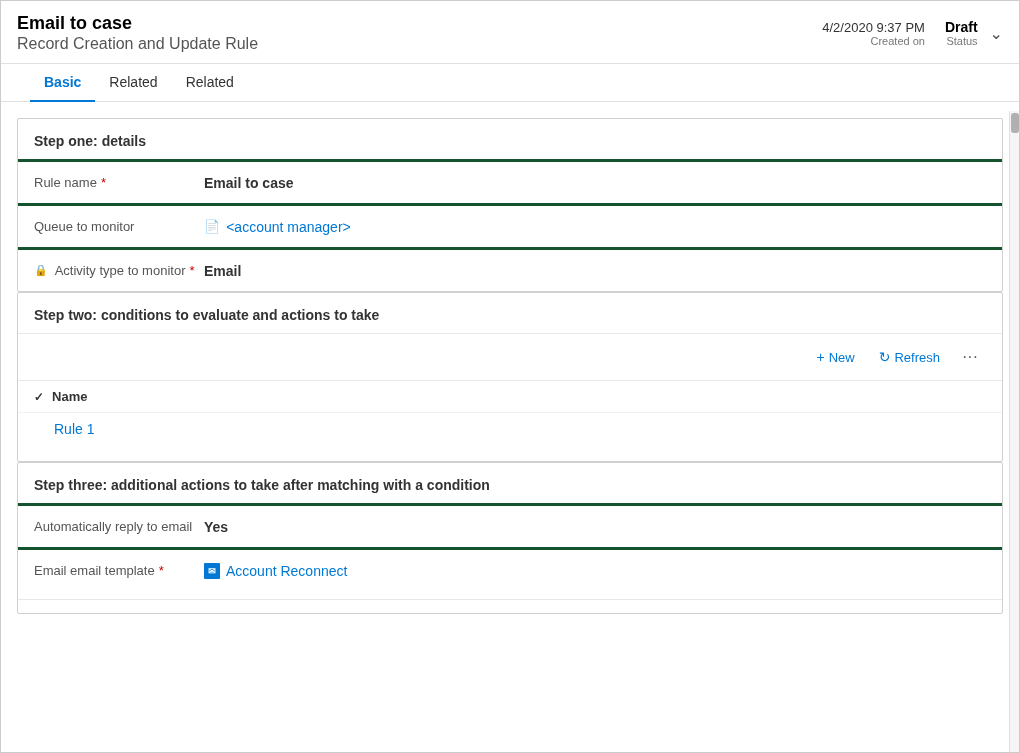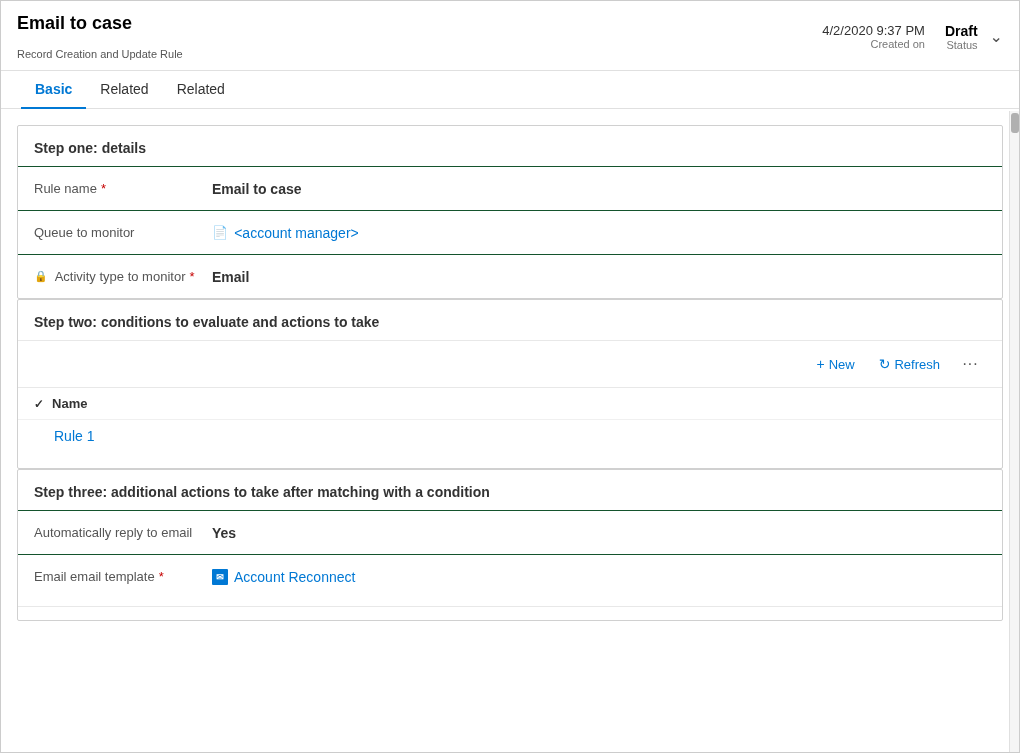--- a/index.html
+++ b/index.html
@@ -21,23 +21,23 @@
       justify-content: space-between;
       padding: 12px 16px 10px 16px;
       border-bottom: 1px solid #e0e0e0;
     }
     .header-left .title {
       font-size: 18px;
       font-weight: 700;
       color: #000;
     }
     .header-left .subtitle {
-      font-size: 11px;
+      font-size: 16px;
       color: #555;
-      margin-top: 14px;
+      margin-top: 1px;
     }
     .header-right {
       display: flex;
       align-items: center;
       gap: 20px;
     }
     .header-meta {
       text-align: right;
     }
     .header-meta .date {
@@ -66,21 +66,21 @@
     }
     .chevron-down {
       font-size: 16px;
       color: #555;
       cursor: pointer;
     }
 
     
     .tabs {
       display: flex;
-      padding: 0 20px;
+      padding: 0 29px;
       border-bottom: 1px solid #e0e0e0;
     }
     .tab {
       padding: 10px 14px;
       font-size: 14px;
       color: #333;
       cursor: pointer;
       border-bottom: 2px solid transparent;
       margin-bottom: -1px;
     }
@@ -108,23 +108,22 @@
       font-weight: 600;
       color: #333;
       padding: 14px 16px 10px 16px;
     }
 
     
     .field-row {
       display: flex;
       align-items: center;
       padding: 10px 16px;
-      border-top: 1px solid #14532d;
+      border-top: 3px solid #14532d;
       min-height: 44px;
-      gap: 8px;
     }
     .field-label {
       width: 170px;
       font-size: 13px;
       color: #555;
       display: flex;
       align-items: center;
       gap: 4px;
       flex-shrink: 0;
     }

